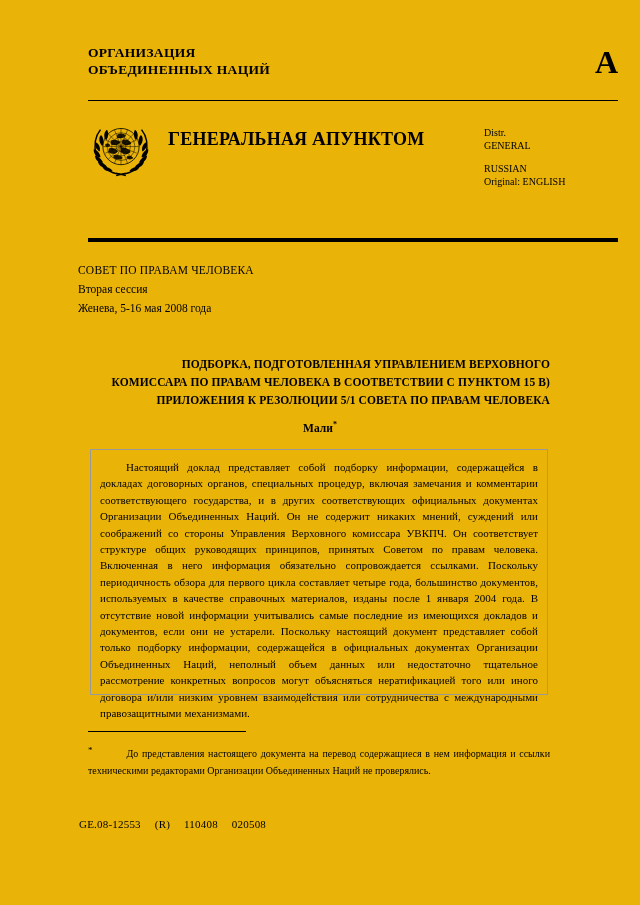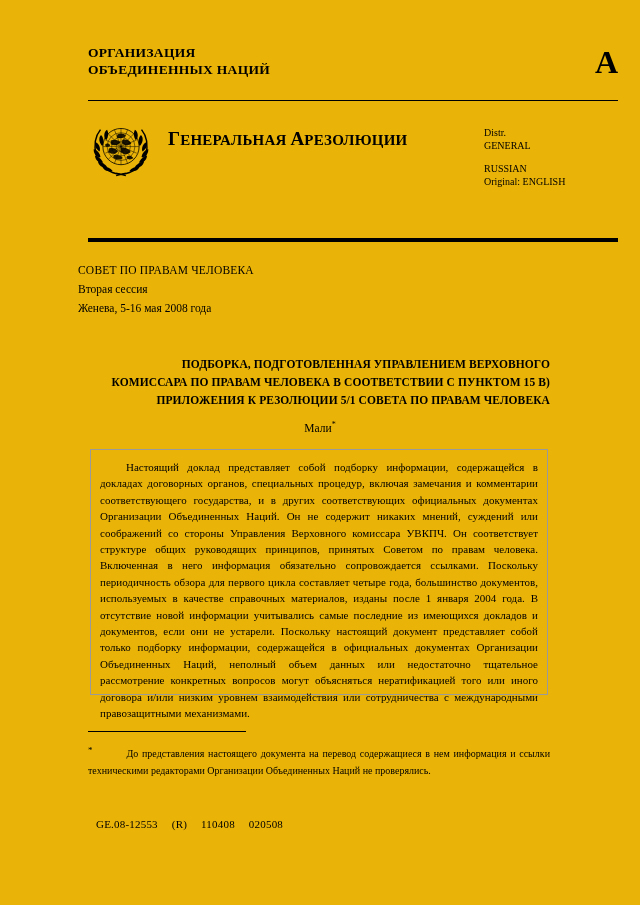--- a/index.html
+++ b/index.html
@@ -79,21 +79,21 @@
     position: absolute;
     left: 168px;
     top: 128px;
     font-family: "Liberation Serif", "DejaVu Serif", serif;
     font-weight: bold;
     font-size: 19px;
     letter-spacing: 0.2px;
     white-space: nowrap;
   }
   .ga-title .sc {
-    font-size: 15px;
+    font-size: 18px;
     text-align: center;
   }
 
   
   .distr {
     position: absolute;
     left: 484px;
     top: 127px;
     font-family: "Liberation Serif", "DejaVu Serif", serif;
     font-size: 10px;
@@ -127,21 +127,21 @@
     font-size: 11.5px;
     line-height: 18px;
     letter-spacing: 0.1px;
   }
   .country {
     position: absolute;
     left: 90px;
     top: 420px;
     width: 460px;
     text-align: center;
-    font-weight: normal;
+    font-weight: bold;
     font-size: 11.5px;
   }
   .country sup {
     font-size: 8px;
     vertical-align: super;
   }
 
   
   .abstract-box {
     position: absolute;
@@ -187,21 +187,21 @@
     vertical-align: super;
   }
   .footnote .fn-indent {
     display: inline-block;
     width: 34px;
   }
 
   
   .doc-code {
     position: absolute;
-    left: 96px;
+    left: 79px;
     top: 818px;
     font-size: 11px;
     letter-spacing: 0.2px;
   }
   .doc-code span { margin-right: 14px; }
   .doc-code span:last-child { margin-right: 0; }
 </style>
 </head>
 <body>
 
@@ -261,21 +261,21 @@
         <path d="M30 47 C36 45 43 47 45 52 C41 57 33 57 29 53Z"></path>
         <path d="M50 46 C57 45 64 48 66 53 C61 58 53 57 49 53Z"></path>
         <path d="M38 58 C44 57 51 59 53 63 C48 67 41 66 37 62Z"></path>
         <path d="M60 60 C64 58 69 60 70 63 C67 66 62 66 59 63Z"></path>
         <path d="M24 40 C27 38 31 39 32 42 C30 45 26 45 24 43Z"></path>
       </g>
     </svg>
   </div>
 
   <div class="ga-title">
-    <span>Г</span><span class="sc">ЕНЕРАЛЬНАЯ </span><span>А</span><span class="sc">РЕЗОЛЮЦИИ</span>
+    <span>Г</span><span class="sc">ЕНЕРАЛЬНАЯ </span><span>А</span><span class="sc">ПУНКТОМ</span>
   </div>
 
   <div class="distr">
     <div class="grp">
       <div>Distr.</div>
       <div>GENERAL</div>
     </div>
     <div class="grp">
       <div>RUSSIAN</div>
       <div>Original:  ENGLISH</div>

